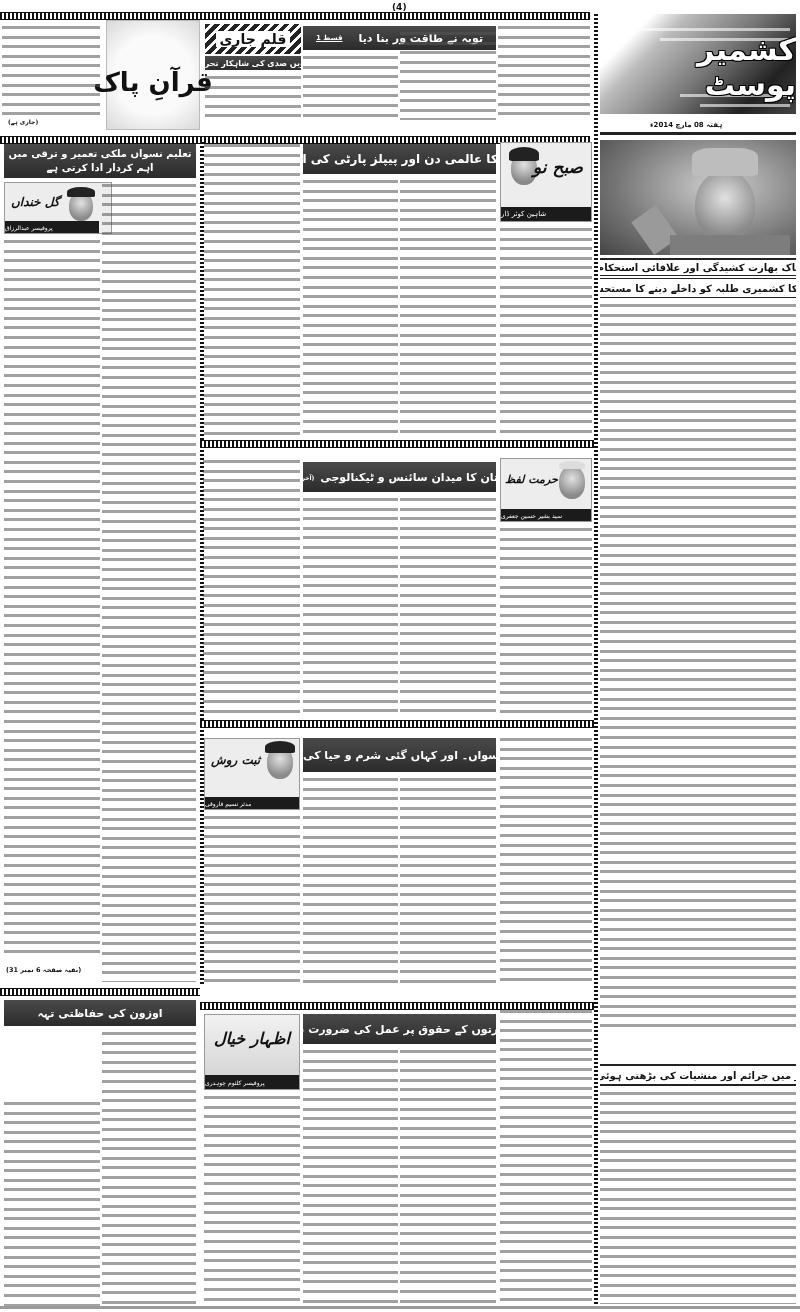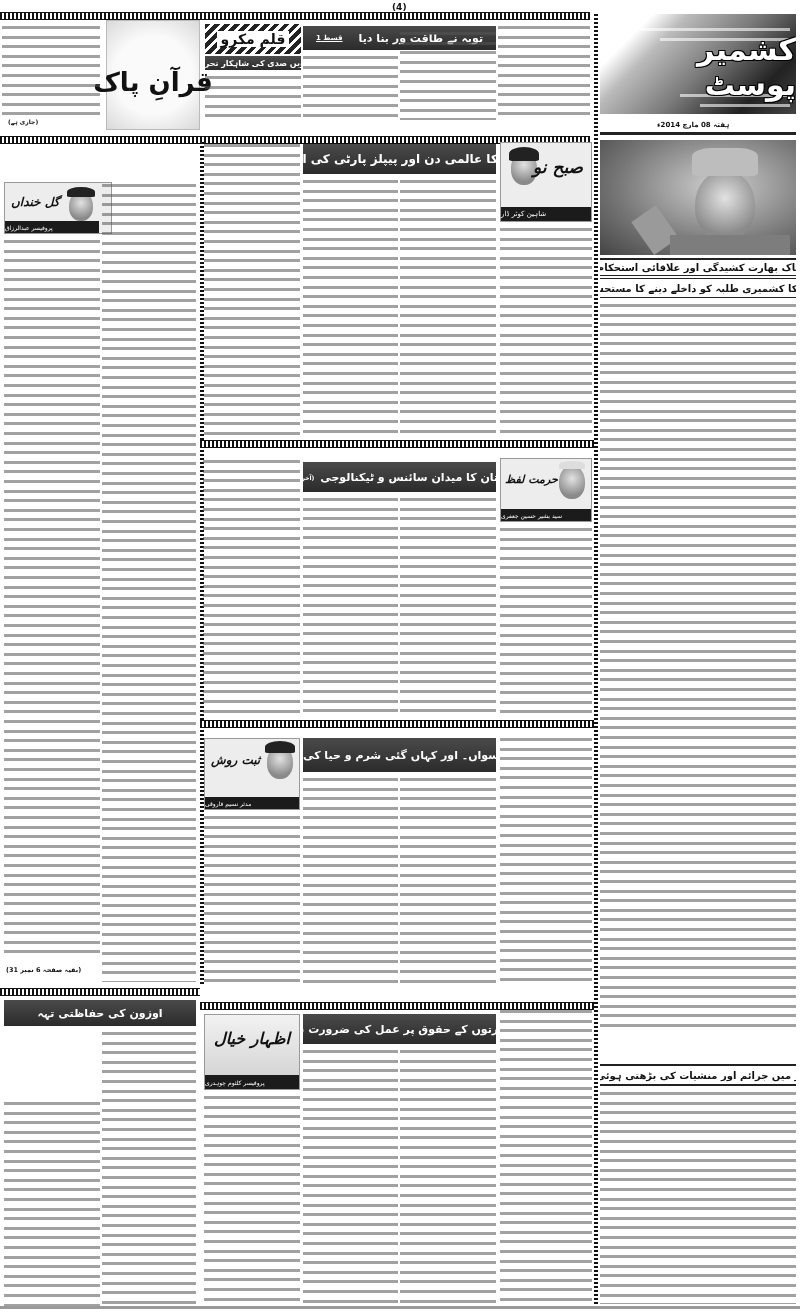--- a/index.html
+++ b/index.html
@@ -32,21 +32,21 @@
   }
   .photo { background: radial-gradient(ellipse at 60% 40%, #cfcfcf, #777 60%, #444); overflow: hidden; }
   .face { position: absolute; border-radius: 50% 50% 45% 45%; background: radial-gradient(circle at 50% 40%, #e2e2e2, #8a8a8a 70%); }
   .hair { position: absolute; border-radius: 50% 50% 10% 10%; background: #222; }
   .col-box { background: #ededed; border: 1px solid #999; }
   .col-name { color: #111; font-weight: bold; direction: rtl; text-align: center; font-style: italic; }
   .author-bar { background: #1b1b1b; color: #fff; font-size: 7px; direction: rtl; text-align: right; padding-right: 16px; display: flex; align-items: center; justify-content: flex-end; }
   .masthead { background: linear-gradient(135deg, #fff 0 18%, #bbb 30%, #777 55%, #222 80%, #444); overflow: hidden; text-decoration: underline; }
   .stripe { position: absolute; height: 3px; background: rgba(255,255,255,0.6); }
   .logo-text { position: absolute; color: #fff; font-weight: bold; text-shadow: 1px 1px 0 #000, -1px -1px 0 #000, 1px -1px 0 #000, -1px 1px 0 #000; direction: rtl; }
-  .date { direction: rtl; font-size: 7px; font-weight: bold; color: #111; margin-left: 7px; }
+  .date { direction: rtl; font-size: 7px; font-weight: bold; color: #111; }
   .quran-box { background: radial-gradient(circle, #fafafa 0 55%, #d9d9d9 100%); border: 1px solid #bbb; }
   .quran-text { font-weight: bold; color: #111; font-size: 34px; direction: rtl; writing-mode: horizontal-tb; transform: rotate(-90deg); white-space: nowrap; margin-top: 13px; }
   .ribbon { background: repeating-linear-gradient(135deg, #222 0 4px, #fff 4px 7px); }
   .caption { font-size: 6.5px; color: #111; direction: rtl; font-weight: bold; }
 </style>
 </head>
 <body>
 
 <div class="page">
 
@@ -68,21 +68,21 @@
 
   <div class="abs quran-box" style="left:106px;top:20px;width:94px;height:110px;display:flex;align-items:center;justify-content:center;">
     <div class="quran-text" style="transform:none;font-size:26px;">قرآنِ پاک</div>
   </div>
 
   <div class="abs text lines" style="left:2px;top:24px;width:98px;height:92px;"></div>
   <div class="abs caption" style="left:8px;top:118px;font-size:6px;">(جاری ہے)</div>
 
   <div class="abs ribbon" style="left:205px;top:24px;width:96px;height:30px;"></div>
   <div class="abs" style="left:205px;top:24px;width:96px;height:30px;display:flex;align-items:center;justify-content:center;">
-    <span style="background:#fff;color:#111;font-weight:bold;font-size:14px;padding:0 4px;direction:rtl;">قلم مکرو</span>
+    <span style="background:#fff;color:#111;font-weight:bold;font-size:14px;padding:0 4px;direction:rtl;">قلم جاری</span>
   </div>
   <div class="abs head-dark" style="left:205px;top:56px;width:96px;height:14px;font-size:8px;">بیسویں صدی کی شاہکار تحریریں</div>
   <div class="abs text lines" style="left:205px;top:74px;width:96px;height:46px;"></div>
 
   <div class="abs head-dark" style="left:303px;top:26px;width:193px;height:24px;font-size:11px;">
     <span>توبہ نے طاقت ور بنا دیا</span>
     <span style="font-size:7px;margin-right:16px;text-decoration:underline;">قسط 1</span>
   </div>
   <div class="abs text lines" style="left:303px;top:54px;width:95px;height:66px;"></div>
   <div class="abs text lines" style="left:400px;top:30px;width:96px;height:90px;"></div>
@@ -108,20 +108,21 @@
   </div>
   <div class="abs text lines" style="left:500px;top:226px;width:92px;height:210px;"></div>
 
   <div class="abs head-dark" style="left:303px;top:144px;width:193px;height:30px;font-size:12px;">خواتین کا عالمی دن اور پیپلز پارٹی کی اصلاحات</div>
   <div class="abs text lines" style="left:400px;top:178px;width:96px;height:258px;"></div>
   <div class="abs text lines" style="left:303px;top:178px;width:95px;height:258px;"></div>
   <div class="abs text lines" style="left:203px;top:142px;width:97px;height:294px;"></div>
 
   <div class="abs vzig" style="left:200px;top:142px;height:842px;"></div>
 
+  <div class="abs head-dark" style="left:4px;top:144px;width:192px;height:34px;font-size:10px;white-space:normal;line-height:14px;padding:0 4px;">تعلیم نسواں ملکی تعمیر و ترقی میں اہم کردار ادا کرتی ہے</div>
   <div class="abs col-box" style="left:4px;top:182px;width:108px;height:52px;">
     <div class="face" style="left:64px;top:8px;width:24px;height:30px;"></div>
     <div class="hair" style="left:62px;top:4px;width:28px;height:10px;"></div>
     <div class="abs col-name" style="left:6px;top:12px;font-size:12px;">گل خنداں</div>
     <div class="abs author-bar" style="left:0;bottom:0;width:94px;height:12px;font-size:6px;">پروفیسر عبدالرزاق</div>
   </div>
   <div class="abs text lines" style="left:102px;top:182px;width:94px;height:800px;"></div>
   <div class="abs text lines" style="left:4px;top:238px;width:96px;height:720px;"></div>
   <div class="abs caption" style="left:6px;top:966px;font-size:6.5px;">(بقیہ صفحہ 6 نمبر 31)</div>
 

